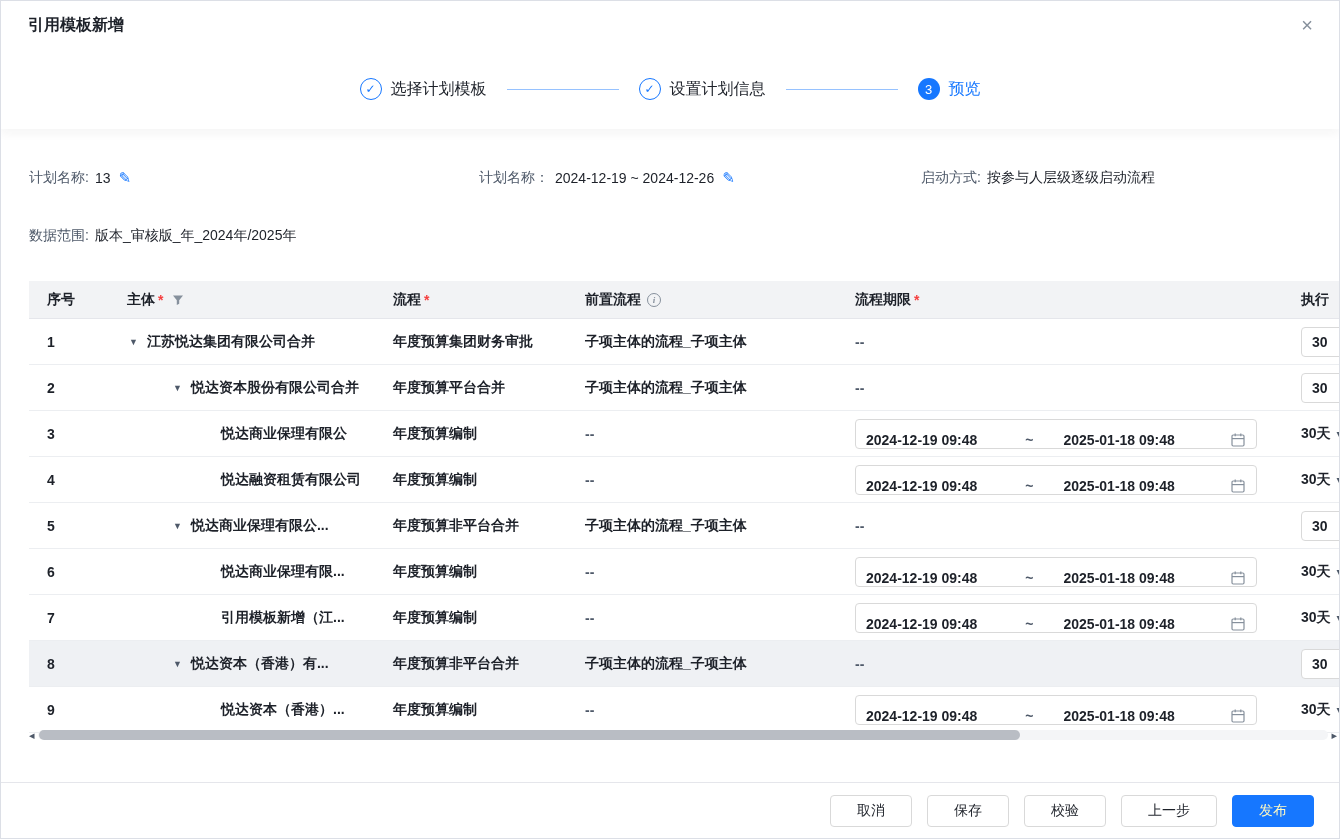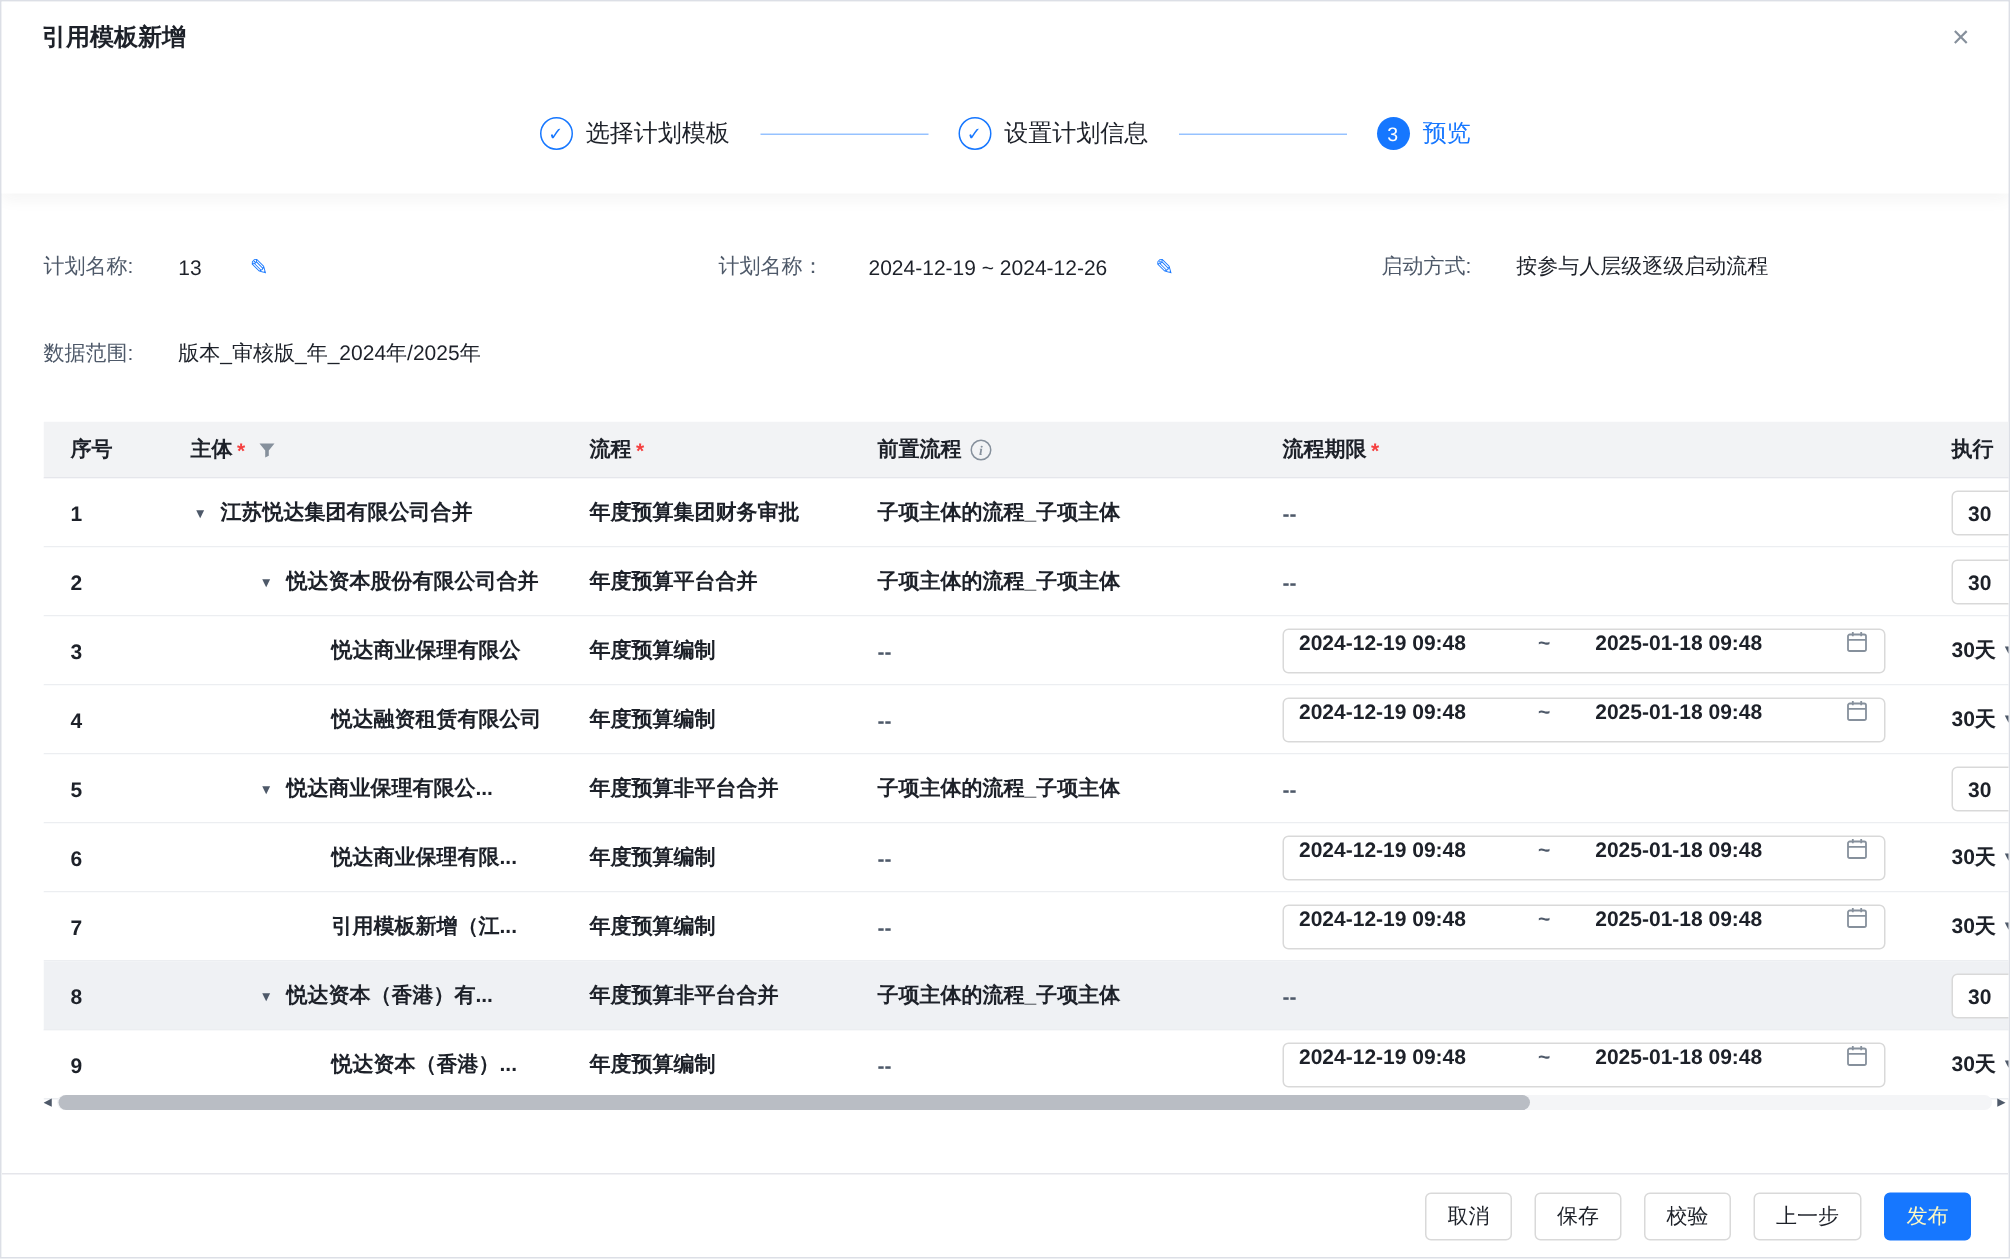--- a/index.html
+++ b/index.html
@@ -30,21 +30,21 @@
   .step.done .step-circle { border:1.5px solid #1677ff; color:#1677ff; }
   .step.done .step-label { color:#1d2129; }
   .step.current .step-circle { background:#1677ff; color:#fff; font-weight:normal; font-size:13px; }
   .step.current .step-label { color:#1677ff; }
   .step-label { font-size:16px; margin-left:9px; white-space:nowrap; }
   .connector { width:112px; height:1px; background:rgba(22,119,255,.45); margin:0 20px; }
 
   
   .content { padding: 0 0 0 28px; position:relative; z-index:1; }
   .form-grid { margin-top: 40px; display:grid; grid-template-columns: 450px 442px 1fr; align-items:center; }
-  .field { display:flex; align-items:center; white-space:nowrap;gap:24px; }
+  .field { display:flex; align-items:center; white-space:nowrap; }
   .f-label { color:#4e5969; margin-right:6px; }
   .f-value { color:#1d2129; }
   .edit-icon { color:#1677ff; font-size:15px; margin-left:8px; cursor:pointer; }
   .data-scope { margin-top: 40px; }
 
   
   .table-wrap { margin-top: 36px; width: 1312px; overflow: hidden; font-weight: bold; }
   .t-inner { width: 1484px; }
   .tr { display:flex; align-items:stretch; height:46px; border-bottom:1px solid #eceef1; background:#fff; }
   .tr.thead { height:38px; background:#f2f3f5; border-bottom:1px solid #e5e6eb; }
@@ -64,21 +64,21 @@
     margin-left:6px; font-style:italic; font-family:"Liberation Serif", serif;
   }
   .caret { color:#4e5969; font-size:9px; margin-right:9px; cursor:pointer; flex:none; }
   .ml-lv0 { margin-left:2px; }
   .ml-lv1 { margin-left:46px; }
   .lv2-text { margin-left:94px; }
   .dash { color:#4e5969; }
 
   .date-range {
     width:402px; height:30px; border:1px solid #d9d9d9; border-radius:4px; background:#fff;
-    display:flex; align-items:flex-start; padding:0 10px; cursor:pointer;
+    display:flex; align-items:flex-end; padding:0 10px; cursor:pointer;
   }
   .d-tilde { color:#4e5969; margin:0 30px 0 48px; }
   .cal { margin-left:auto; display:inline-flex; }
 
   .exec-box {
     display:inline-flex; align-items:center; height:30px; min-width:96px;
     border:1px solid #d9d9d9; border-radius:4px; background:#fff; padding:0 10px; cursor:text;
   }
   .exec-sel { display:inline-flex; align-items:center; cursor:pointer; }
   .sel-caret { color:#4e5969; font-size:10px; margin-left:6px; }
@@ -90,21 +90,21 @@
   .sc-thumb { position:absolute; left:1px; top:0; height:10px; width:76%; background:#b9bdc4; border-radius:5px; cursor:grab; }
 
   
   .footer {
     position:absolute; left:0; right:0; bottom:0; height:56px;
     border-top:1px solid #e5e6eb; background:#fff;
     display:flex; align-items:center; justify-content:flex-end; gap:15px; padding-right:25px;
     z-index:4;
   }
   .btn {
-    height:32px; padding:0 14px; border:1px solid #d9d9d9; border-radius:4px;
+    height:32px; padding:0 26px; border:1px solid #d9d9d9; border-radius:4px;
     background:#fff; color:#1d2129; font-size:14px; cursor:pointer;
     font-family:"Liberation Sans","DejaVu Sans",sans-serif;
   }
   .btn.primary { background:#1677ff; border-color:#1677ff; color:#fef9c3; }
 </style>
 </head>
 <body>
 
 <div class="top-section">
   <div class="dlg-header">

